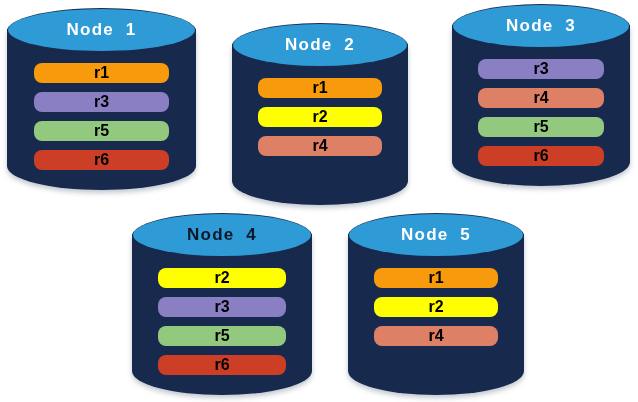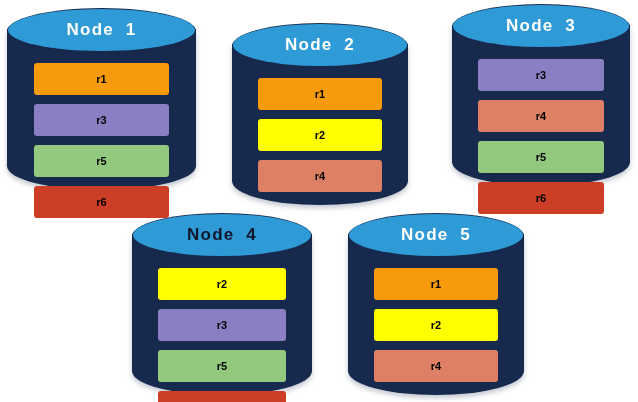--- a/index.html
+++ b/index.html
@@ -89,27 +89,27 @@
     top: 55px;
     display: flex;
     flex-direction: column;
     align-items: center;
     gap: 9px;
     z-index: 2;
   }
 
   .bar {
     width: 71%;
-    height: 32px;
-    border-radius: 3px;
+    height: 20px;
+    border-radius: 8px;
     display: flex;
     align-items: center;
     justify-content: center;
     color: #000000;
-    font-size: 11px;
+    font-size: 16px;
     font-weight: bold;
     line-height: 1;
   }
 </style>
 </head>
 <body>
 
 <div id="diagram">
     <div class="node" style="left: 7px; top: 8px; width: 189px; height: 182px;">
       <div class="cyl">

